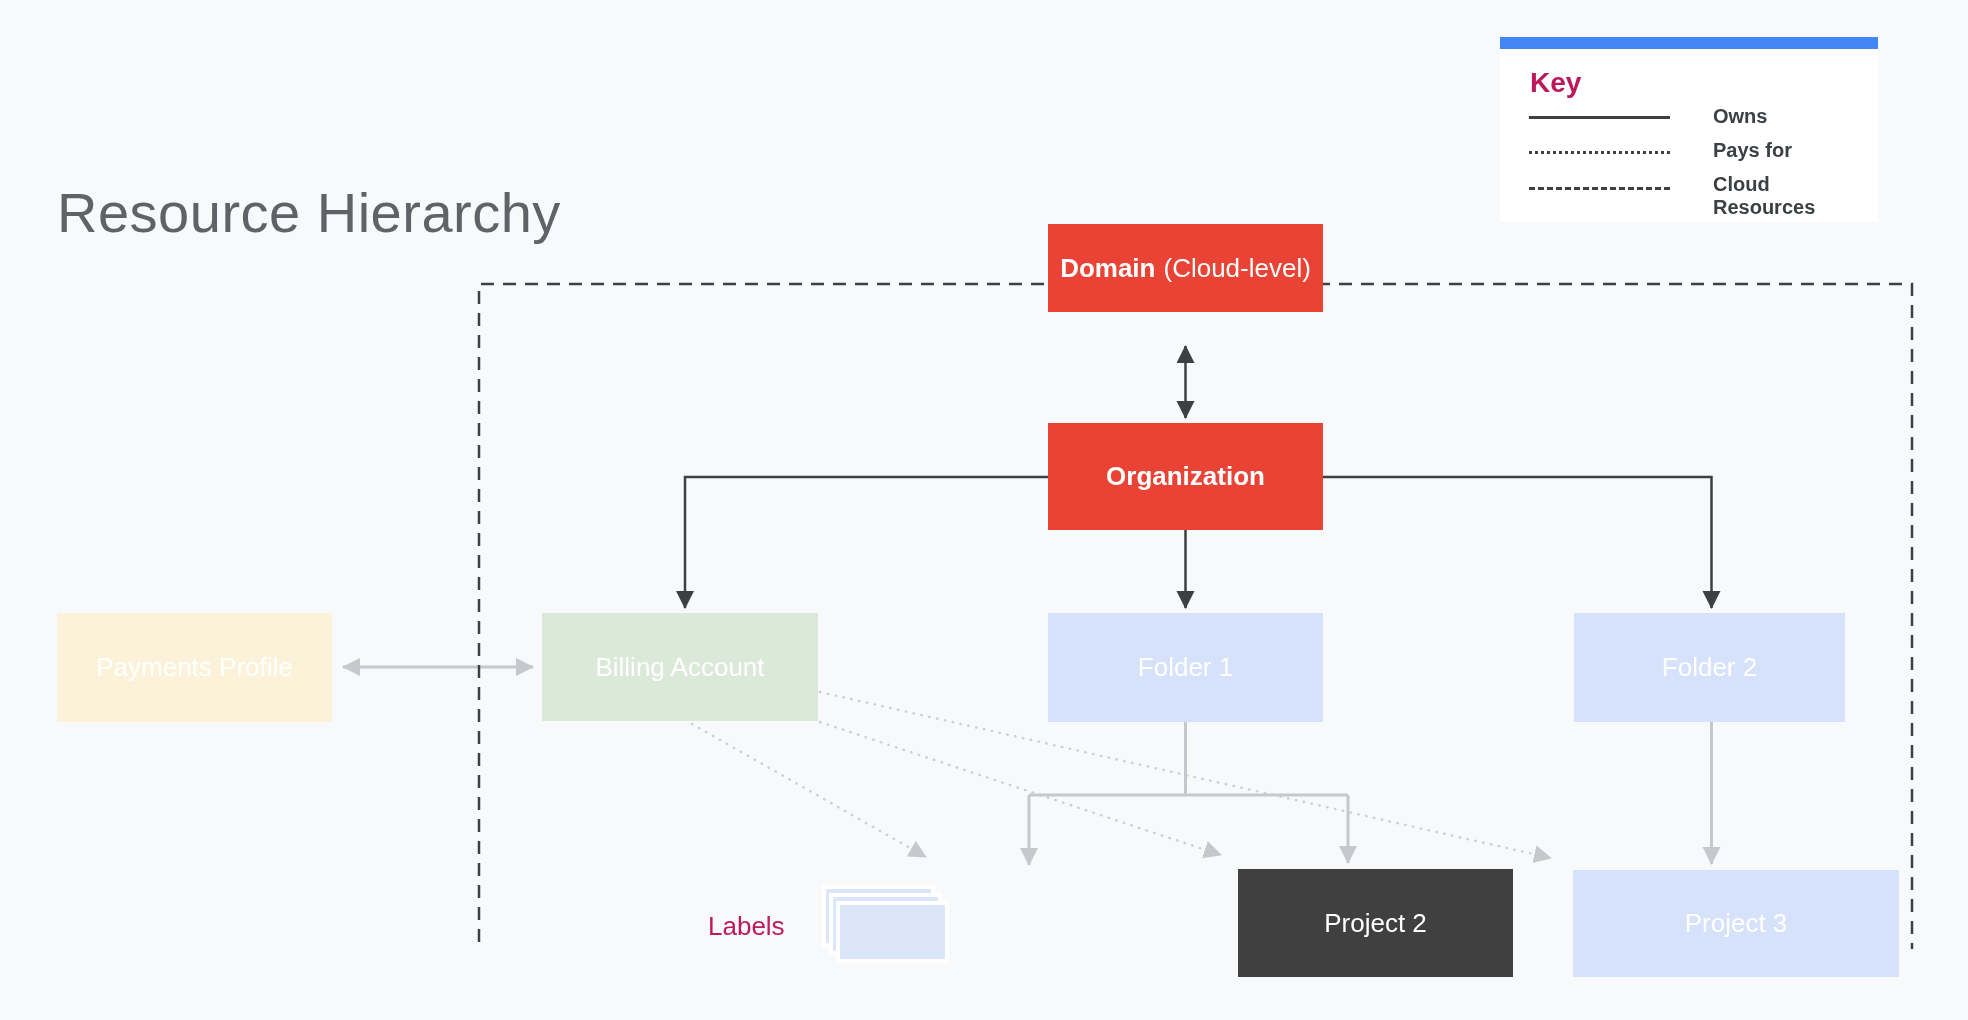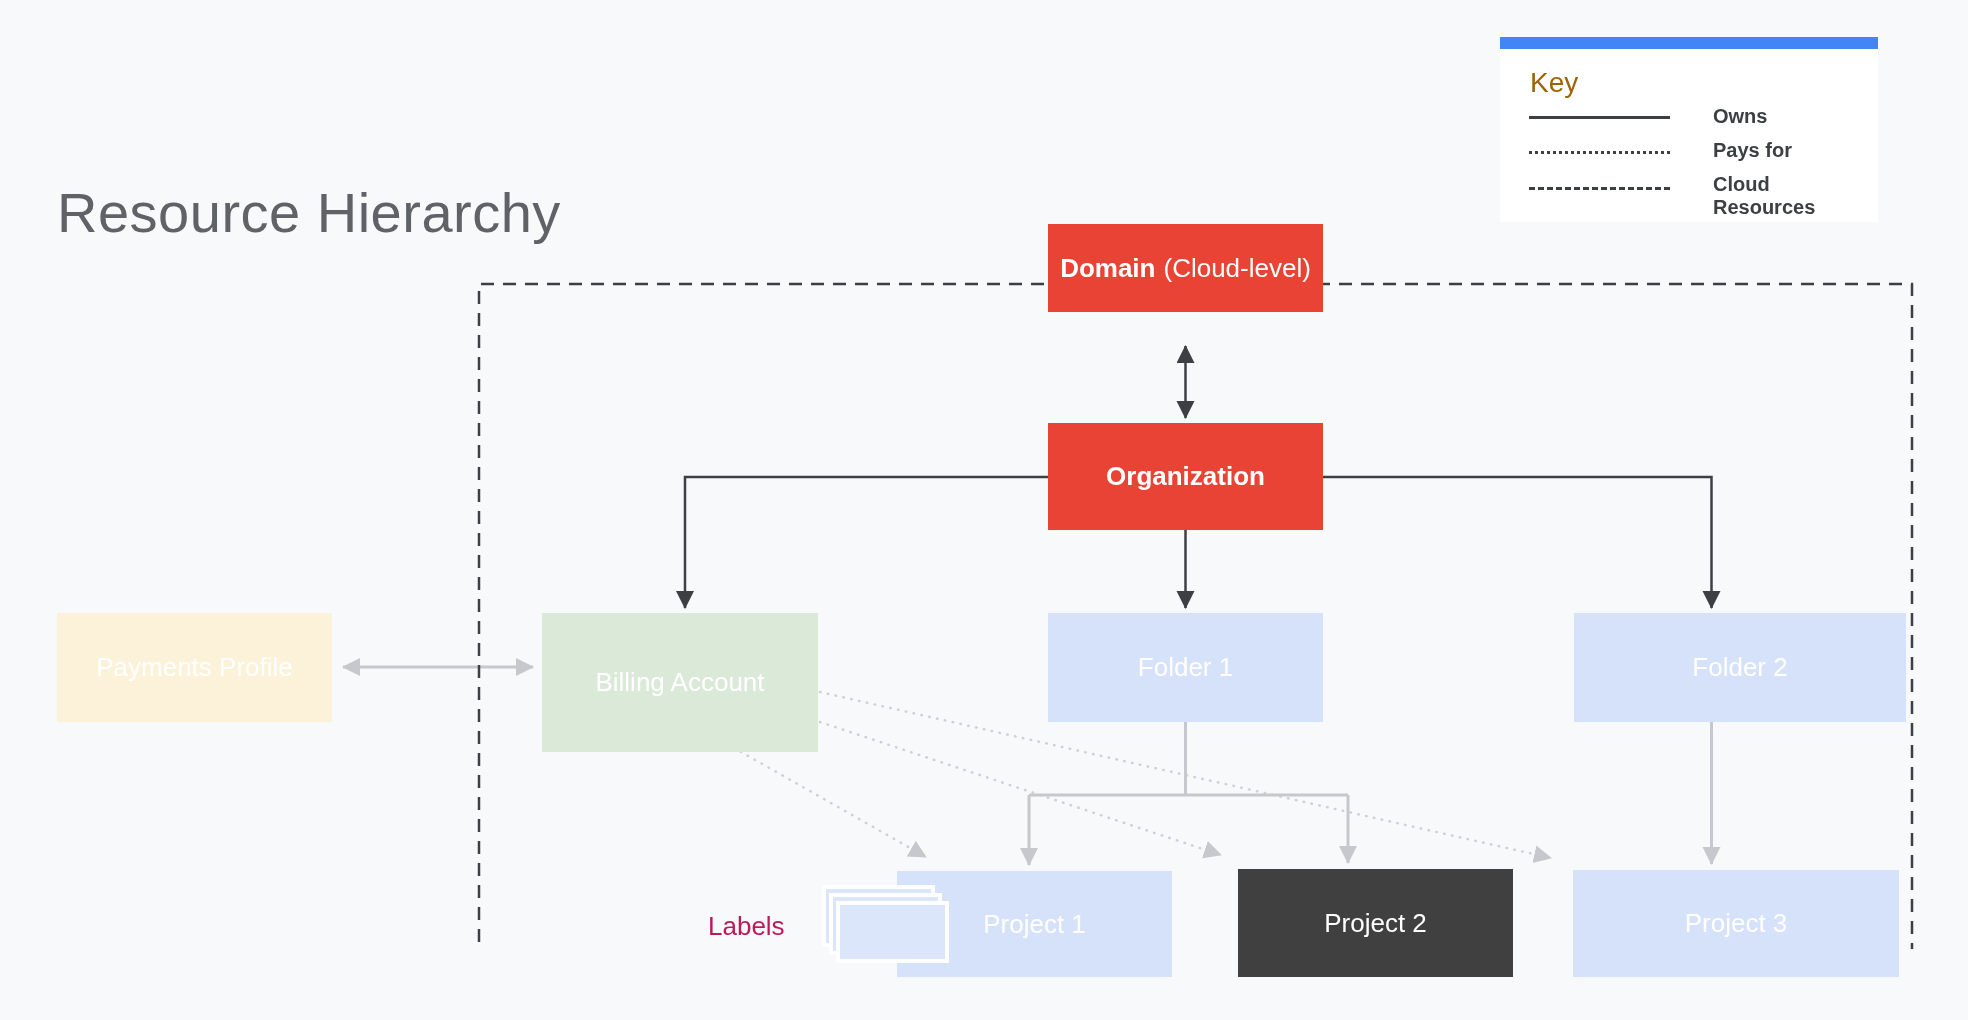--- a/index.html
+++ b/index.html
@@ -6,41 +6,41 @@
   #app{position:relative;width:1968px;height:1020px;background:#f8f9fa;overflow:hidden;
        font-family:"Liberation Sans", sans-serif;}
 
   
   .page-title{position:absolute;left:57px;top:180px;font-size:56px;color:#5f6368;
               letter-spacing:0.5px;white-space:nowrap;}
 
   
   .key-card{position:absolute;left:1500px;top:37px;width:378px;height:185px;background:#ffffff;}
   .key-accent{position:absolute;left:0;top:0;width:378px;height:12px;background:#4285f4;}
-  .key-title{position:absolute;left:30px;top:30px;font-size:28px;font-weight:400;color:#a16207;}
+  .key-title{position:absolute;left:30px;top:30px;font-size:28px;font-weight:700;color:#be185d;}
   .k-sample{position:absolute;left:29px;width:141px;height:0;}
   .k-solid {top:79px; border-top:3px solid  #3c4043;}
   .k-dotted{top:114px;border-top:3px dotted #3c4043;}
   .k-dashed{top:150px;border-top:3px dashed #3c4043;}
   .k-label{position:absolute;left:213px;font-size:20px;font-weight:700;color:#3c4043;line-height:1.15;}
   .k-l1{top:68px;} .k-l2{top:102px;} .k-l3{top:136px;width:120px;}
 
   
   svg.wires{position:absolute;left:0;top:0;z-index:1;}
 
   
   .node{position:absolute;z-index:2;display:flex;align-items:center;justify-content:center;
         color:#ffffff;font-size:26px;white-space:nowrap;}
   .node-domain{left:1048px;top:224px;width:275px;height:88px;background:#e94335;font-weight:700;}
   .node-domain .suffix{font-weight:400;margin-left:8px;}
   .node-org{left:1048px;top:423px;width:275px;height:107px;background:#e94335;font-weight:700;}
   .node-payments{left:57px;top:613px;width:275px;height:109px;background:#fcf2d9;}
-  .node-billing{left:542px;top:613px;width:276px;height:139px;background:#dbe9d9;}
+  .node-billing{left:542px;top:613px;width:276px;height:108px;background:#dbe9d9;}
   .node-folder1{left:1048px;top:613px;width:275px;height:109px;background:#d6e2fa;}
-  .node-folder2{left:1574px;top:613px;width:332px;height:109px;background:#d6e2fa;}
+  .node-folder2{left:1574px;top:613px;width:271px;height:109px;background:#d6e2fa;}
   .node-project1{left:897px;top:871px;width:275px;height:106px;background:#d6e2fa;}
   .node-project2{left:1238px;top:869px;width:275px;height:108px;background:#404040;}
   .node-project3{left:1573px;top:870px;width:326px;height:107px;background:#d6e2fa;}
 
   
   .labels-caption{position:absolute;left:708px;top:911px;z-index:2;font-size:26px;color:#be185d;}
   .labels-icon{position:absolute;left:822px;top:885px;width:131px;height:82px;z-index:3;}
   .lcard{position:absolute;width:113px;height:62px;box-sizing:border-box;
          background:#dbe6fb;border:4px solid #ffffff;}
   .lcard.back {left:0;  top:0;}
@@ -121,23 +121,20 @@
   </div>
 
   <div class="node node-folder1">
     <span>Folder 1</span>
   </div>
 
   <div class="node node-folder2">
     <span>Folder 2</span>
   </div>
 
-  <div class="node node-project1">
-    <span>Project 1</span>
-  </div>
 
   <div class="node node-project2">
     <span>Project 2</span>
   </div>
 
   <div class="node node-project3">
     <span>Project 3</span>
   </div>
 
   <div class="labels-caption">Labels</div>

